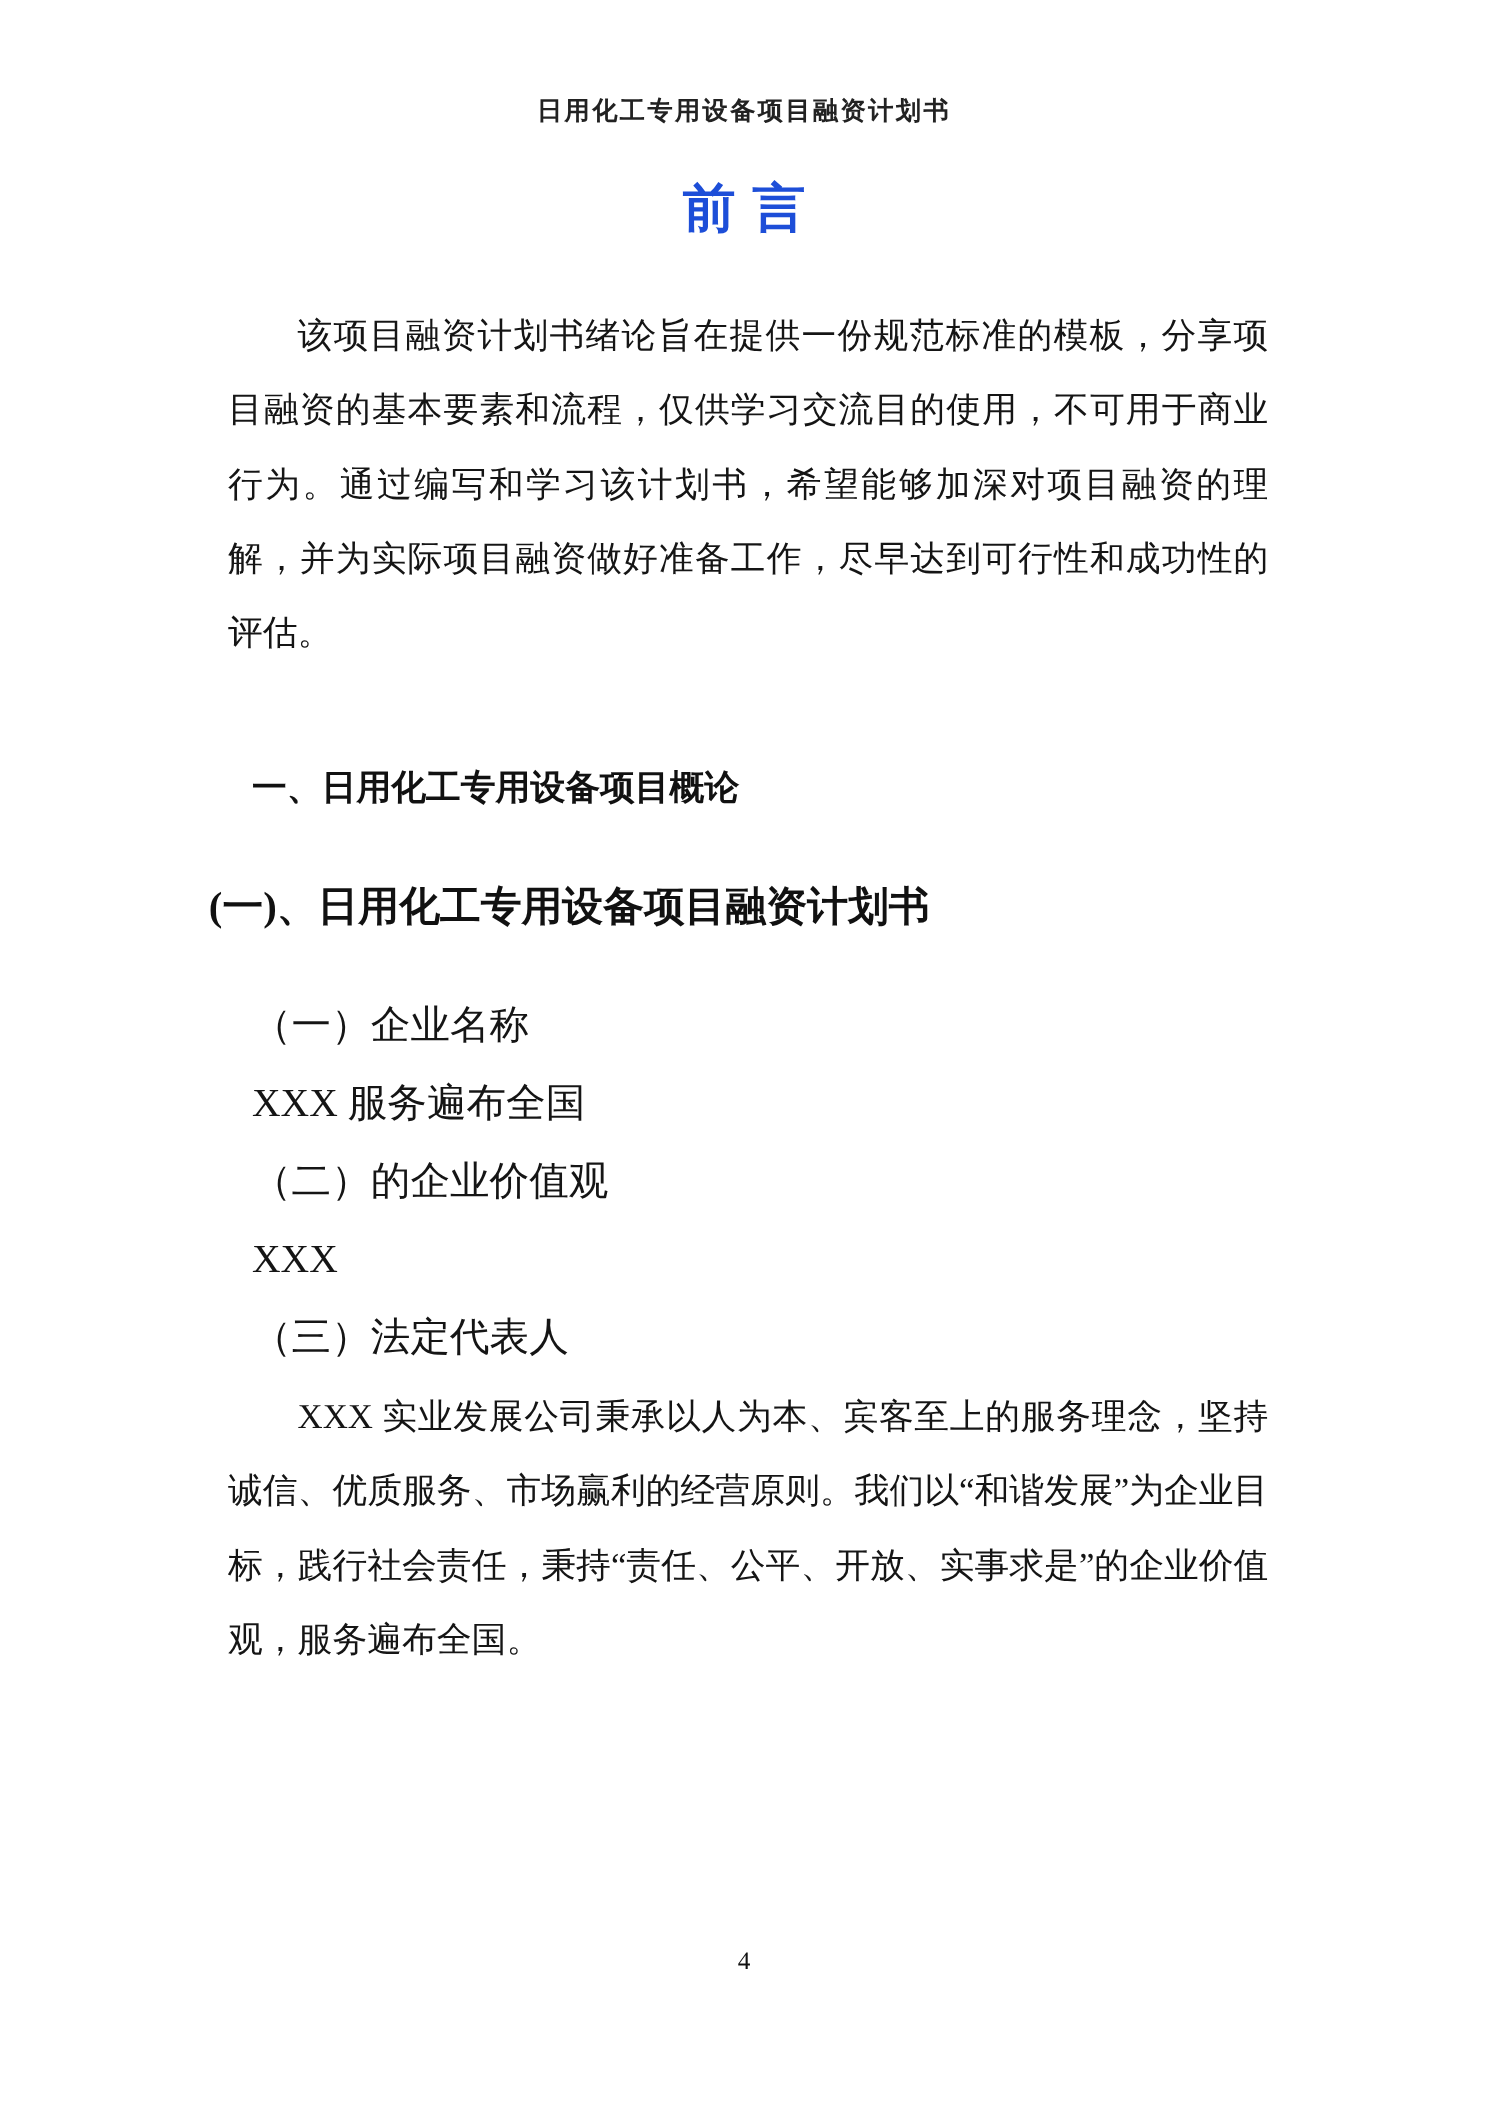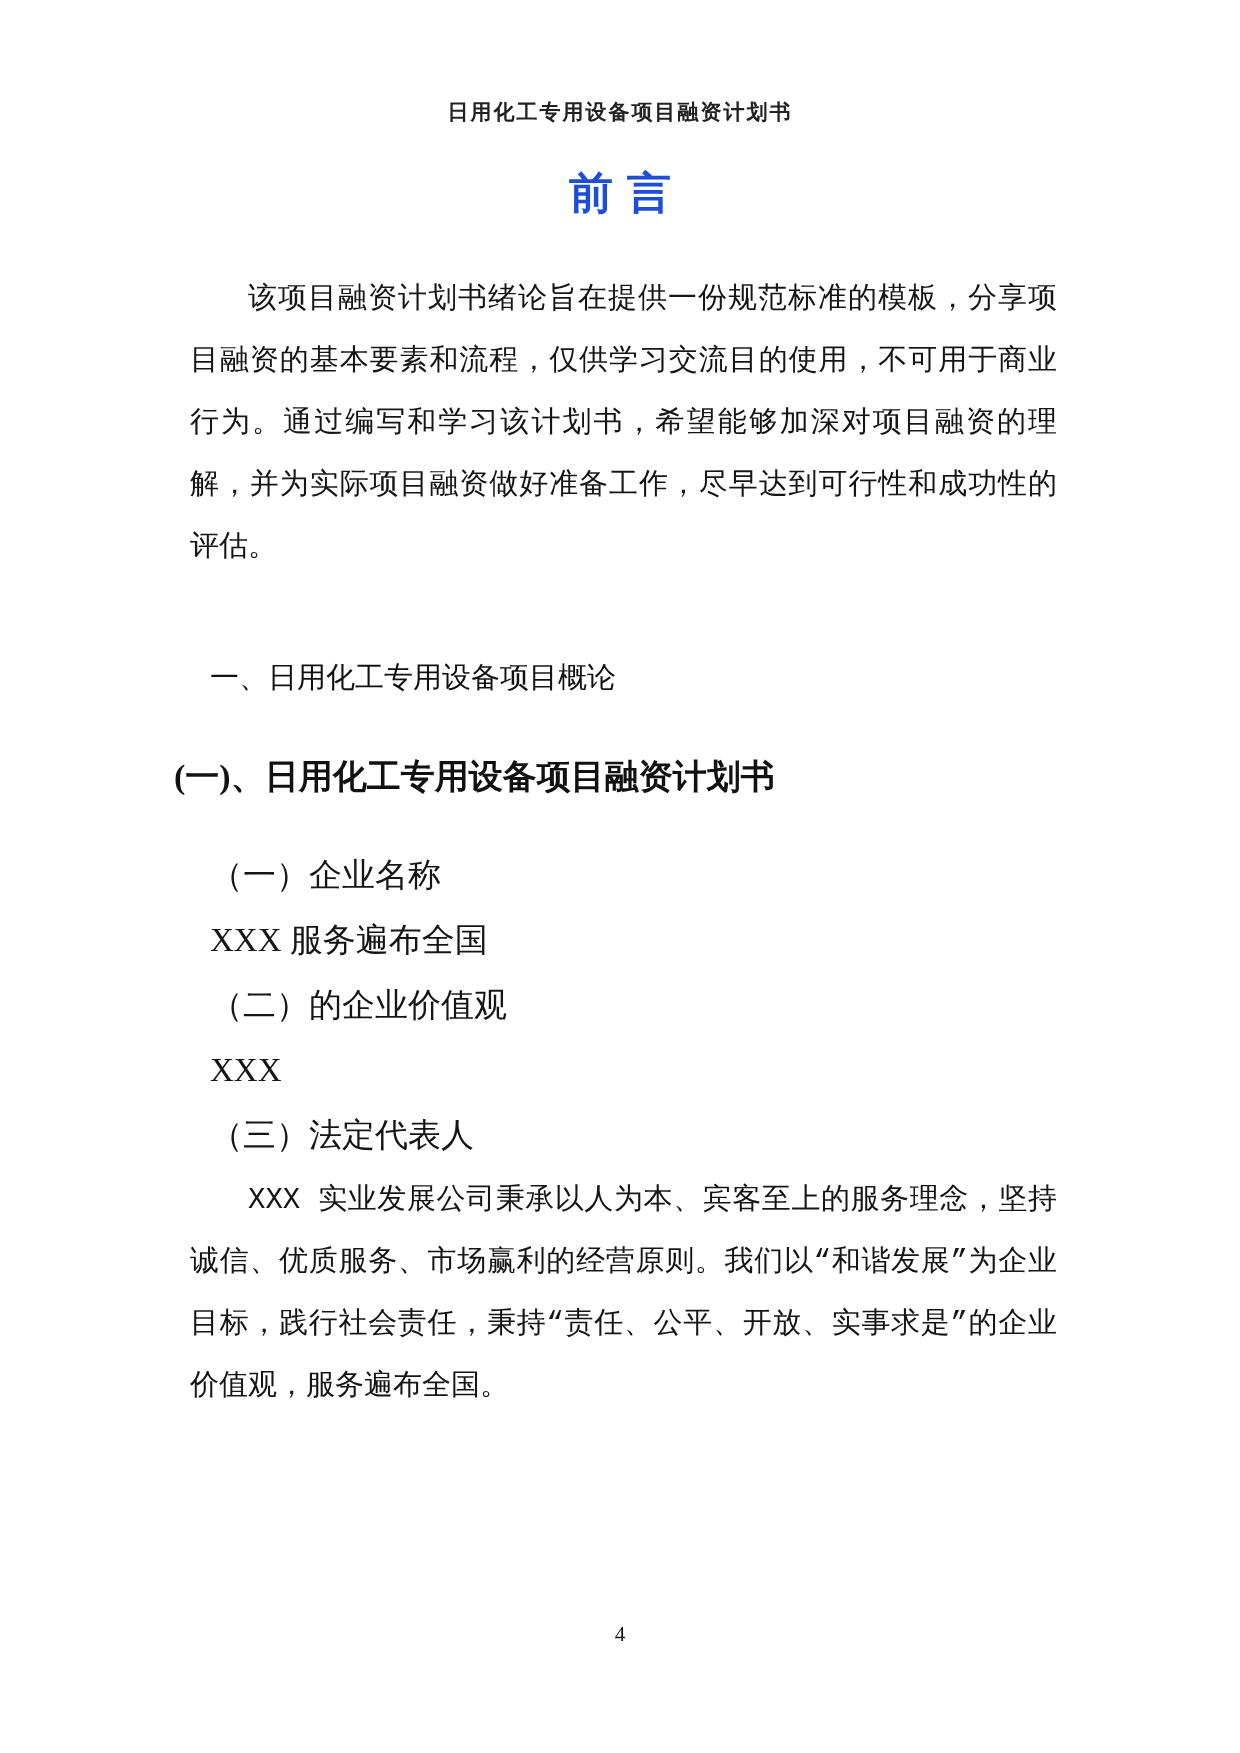--- a/index.html
+++ b/index.html
@@ -11,21 +11,21 @@
     position: relative;
     width: 1240px;
     height: 1753px;
     background: #ffffff;
     color: #161616;
     font-family: "Liberation Serif", "DejaVu Serif", serif;
     overflow: hidden;
     box-sizing: border-box;
   }
   .doc-header {
-    padding-top: 98px;
+    padding-top: 78px;
     text-align: center;
     font-size: 21px;
     font-weight: bold;
     letter-spacing: 2px;
     color: #222;
   }
   .doc-title {
     margin-top: 38px;
     text-align: center;
     font-size: 44px;
@@ -38,27 +38,26 @@
     margin: 46px 183px 0 190px; 
   }
   .body-para {
     margin: 0;
     font-size: 29px;
     line-height: 62px;
     text-align: justify;
     text-justify: inter-ideograph;
     text-indent: 2em;
     color: #151515;
-    font-family: Liberation Mono, monospace;
   }
   .section-heading {
     margin-top: 78px;
     padding-left: 20px;
     font-size: 29px;
-    font-weight: normal;
+    font-weight: bold;
     line-height: 40px;
     color: #111;
   }
   .subsection-heading {
     margin-top: 56px;
     margin-left: -16px;
     font-size: 34px;
     font-weight: bold;
     line-height: 48px;
     color: #111;

